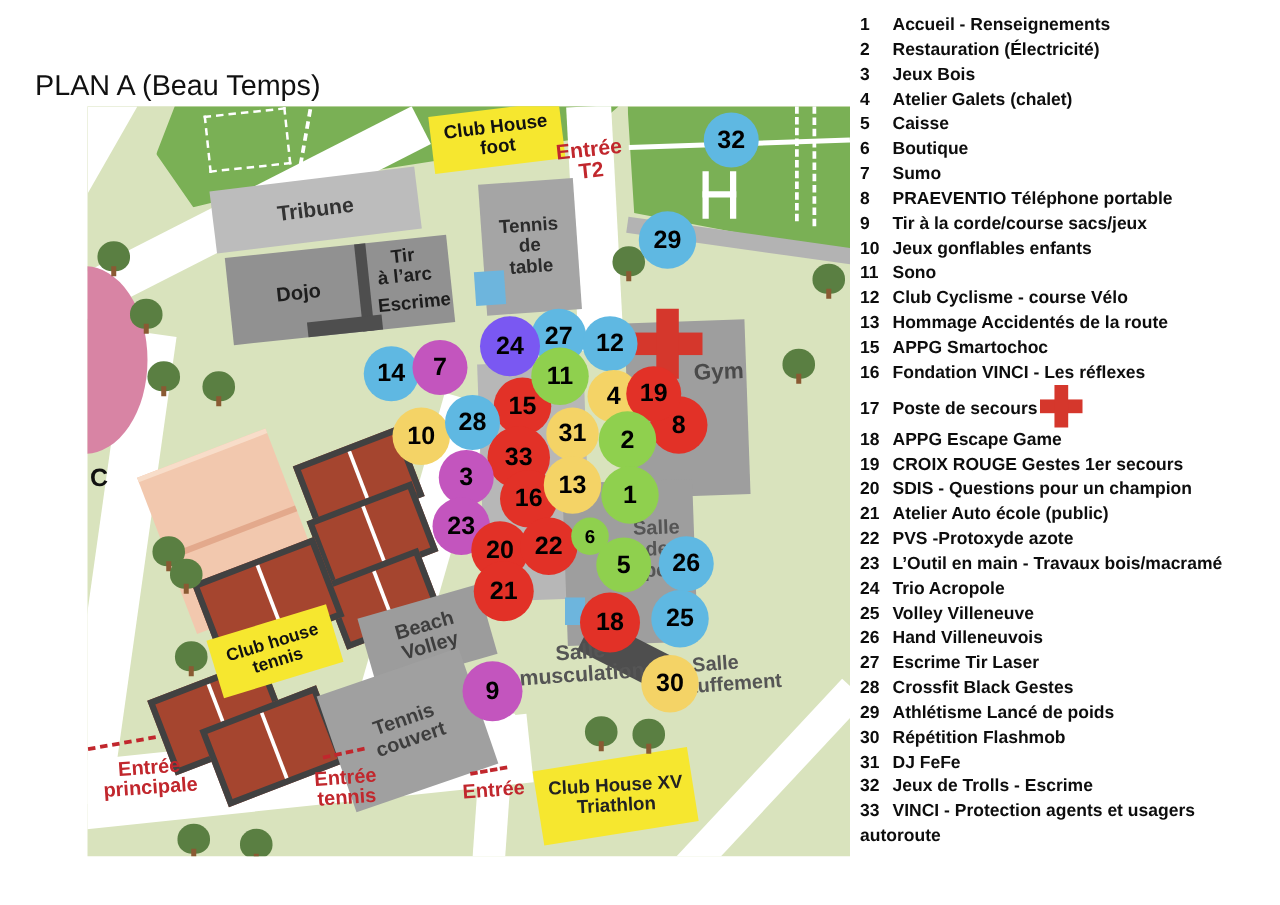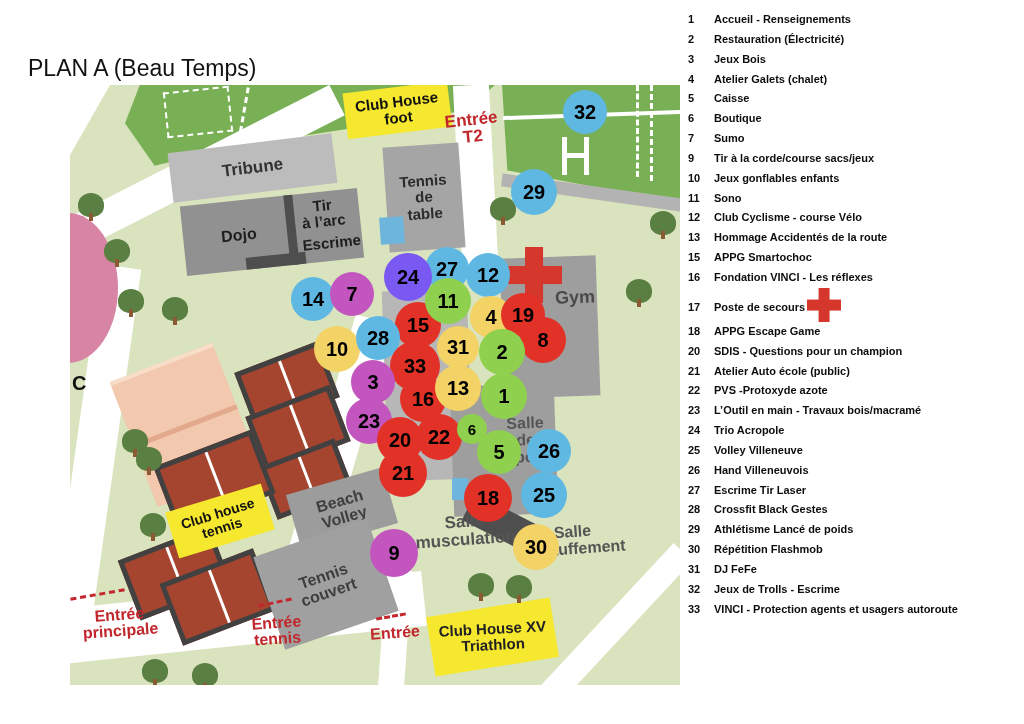--- a/index.html
+++ b/index.html
@@ -25,21 +25,21 @@
           font-weight:700;color:#000;}
   .cross{position:absolute;}
   .cb{position:absolute;background:#d5372c;}
   .cross .h{left:0;top:50%;width:100%;height:32%;transform:translateY(-50%);}
   .cross .v{top:0;left:50%;height:100%;width:32%;transform:translateX(-50%);}
   .cross-inline{position:relative;display:inline-block;width:34px;height:34px;vertical-align:-11px;margin-left:2px;}
   .whline{position:absolute;background:#fff;}
   .wdash{position:absolute;border-left:3px dashed #fff;}
 
   
-  #legend{left:688px;top:10px;width:334px;font-size:11px;font-weight:700;color:#0d0d0d;line-height:19.85px;}
+  #legend{left:688px;top:10px;width:334px;font-size:14px;font-weight:700;color:#0d0d0d;line-height:19.85px;}
   .lg-item{position:relative;}
   .lg-num{display:inline-block;min-width:26px;}
 </style>
 </head>
 <body>
 
 <div class="page">
 
   <div class="abs subtitle">PLAN A (Beau Temps)</div>
 
@@ -206,29 +206,31 @@
   </div>
 
   <div class="abs" id="legend">
       <div class="lg-item"><span class="lg-num">1</span><span>Accueil - Renseignements</span></div>
       <div class="lg-item"><span class="lg-num">2</span><span>Restauration (Électricité)</span></div>
       <div class="lg-item"><span class="lg-num">3</span><span>Jeux Bois</span></div>
       <div class="lg-item"><span class="lg-num">4</span><span>Atelier Galets (chalet)</span></div>
       <div class="lg-item"><span class="lg-num">5</span><span>Caisse</span></div>
       <div class="lg-item"><span class="lg-num">6</span><span>Boutique</span></div>
       <div class="lg-item"><span class="lg-num">7</span><span>Sumo</span></div>
+      <div class="lg-item"><span class="lg-num">8</span><span>PRAEVENTIO Téléphone portable</span></div>
       <div class="lg-item"><span class="lg-num">9</span><span>Tir à la corde/course sacs/jeux</span></div>
       <div class="lg-item"><span class="lg-num">10</span><span>Jeux gonflables enfants</span></div>
       <div class="lg-item"><span class="lg-num">11</span><span>Sono</span></div>
       <div class="lg-item"><span class="lg-num">12</span><span>Club Cyclisme  - course Vélo</span></div>
       <div class="lg-item"><span class="lg-num">13</span><span>Hommage Accidentés de la route</span></div>
       <div class="lg-item"><span class="lg-num">15</span><span>APPG Smartochoc</span></div>
       <div class="lg-item"><span class="lg-num">16</span><span>Fondation  VINCI - Les réflexes</span></div>
       <div class="lg-item"><span class="lg-num">17</span><span>Poste de secours</span><span class="cross cross-inline"><i class="cb h"></i><i class="cb v"></i></span></div>
       <div class="lg-item"><span class="lg-num">18</span><span>APPG Escape Game</span></div>
+      <div class="lg-item"><span class="lg-num">19</span><span>CROIX ROUGE Gestes 1er secours</span></div>
       <div class="lg-item"><span class="lg-num">20</span><span>SDIS - Questions pour un champion</span></div>
       <div class="lg-item"><span class="lg-num">21</span><span>Atelier Auto école (public)</span></div>
       <div class="lg-item"><span class="lg-num">22</span><span>PVS -Protoxyde azote</span></div>
       <div class="lg-item"><span class="lg-num">23</span><span>L’Outil en main - Travaux bois/macramé</span></div>
       <div class="lg-item"><span class="lg-num">24</span><span>Trio Acropole</span></div>
       <div class="lg-item"><span class="lg-num">25</span><span>Volley Villeneuve</span></div>
       <div class="lg-item"><span class="lg-num">26</span><span>Hand Villeneuvois</span></div>
       <div class="lg-item"><span class="lg-num">27</span><span>Escrime  Tir Laser</span></div>
       <div class="lg-item"><span class="lg-num">28</span><span>Crossfit Black Gestes</span></div>
       <div class="lg-item"><span class="lg-num">29</span><span>Athlétisme Lancé de poids</span></div>

